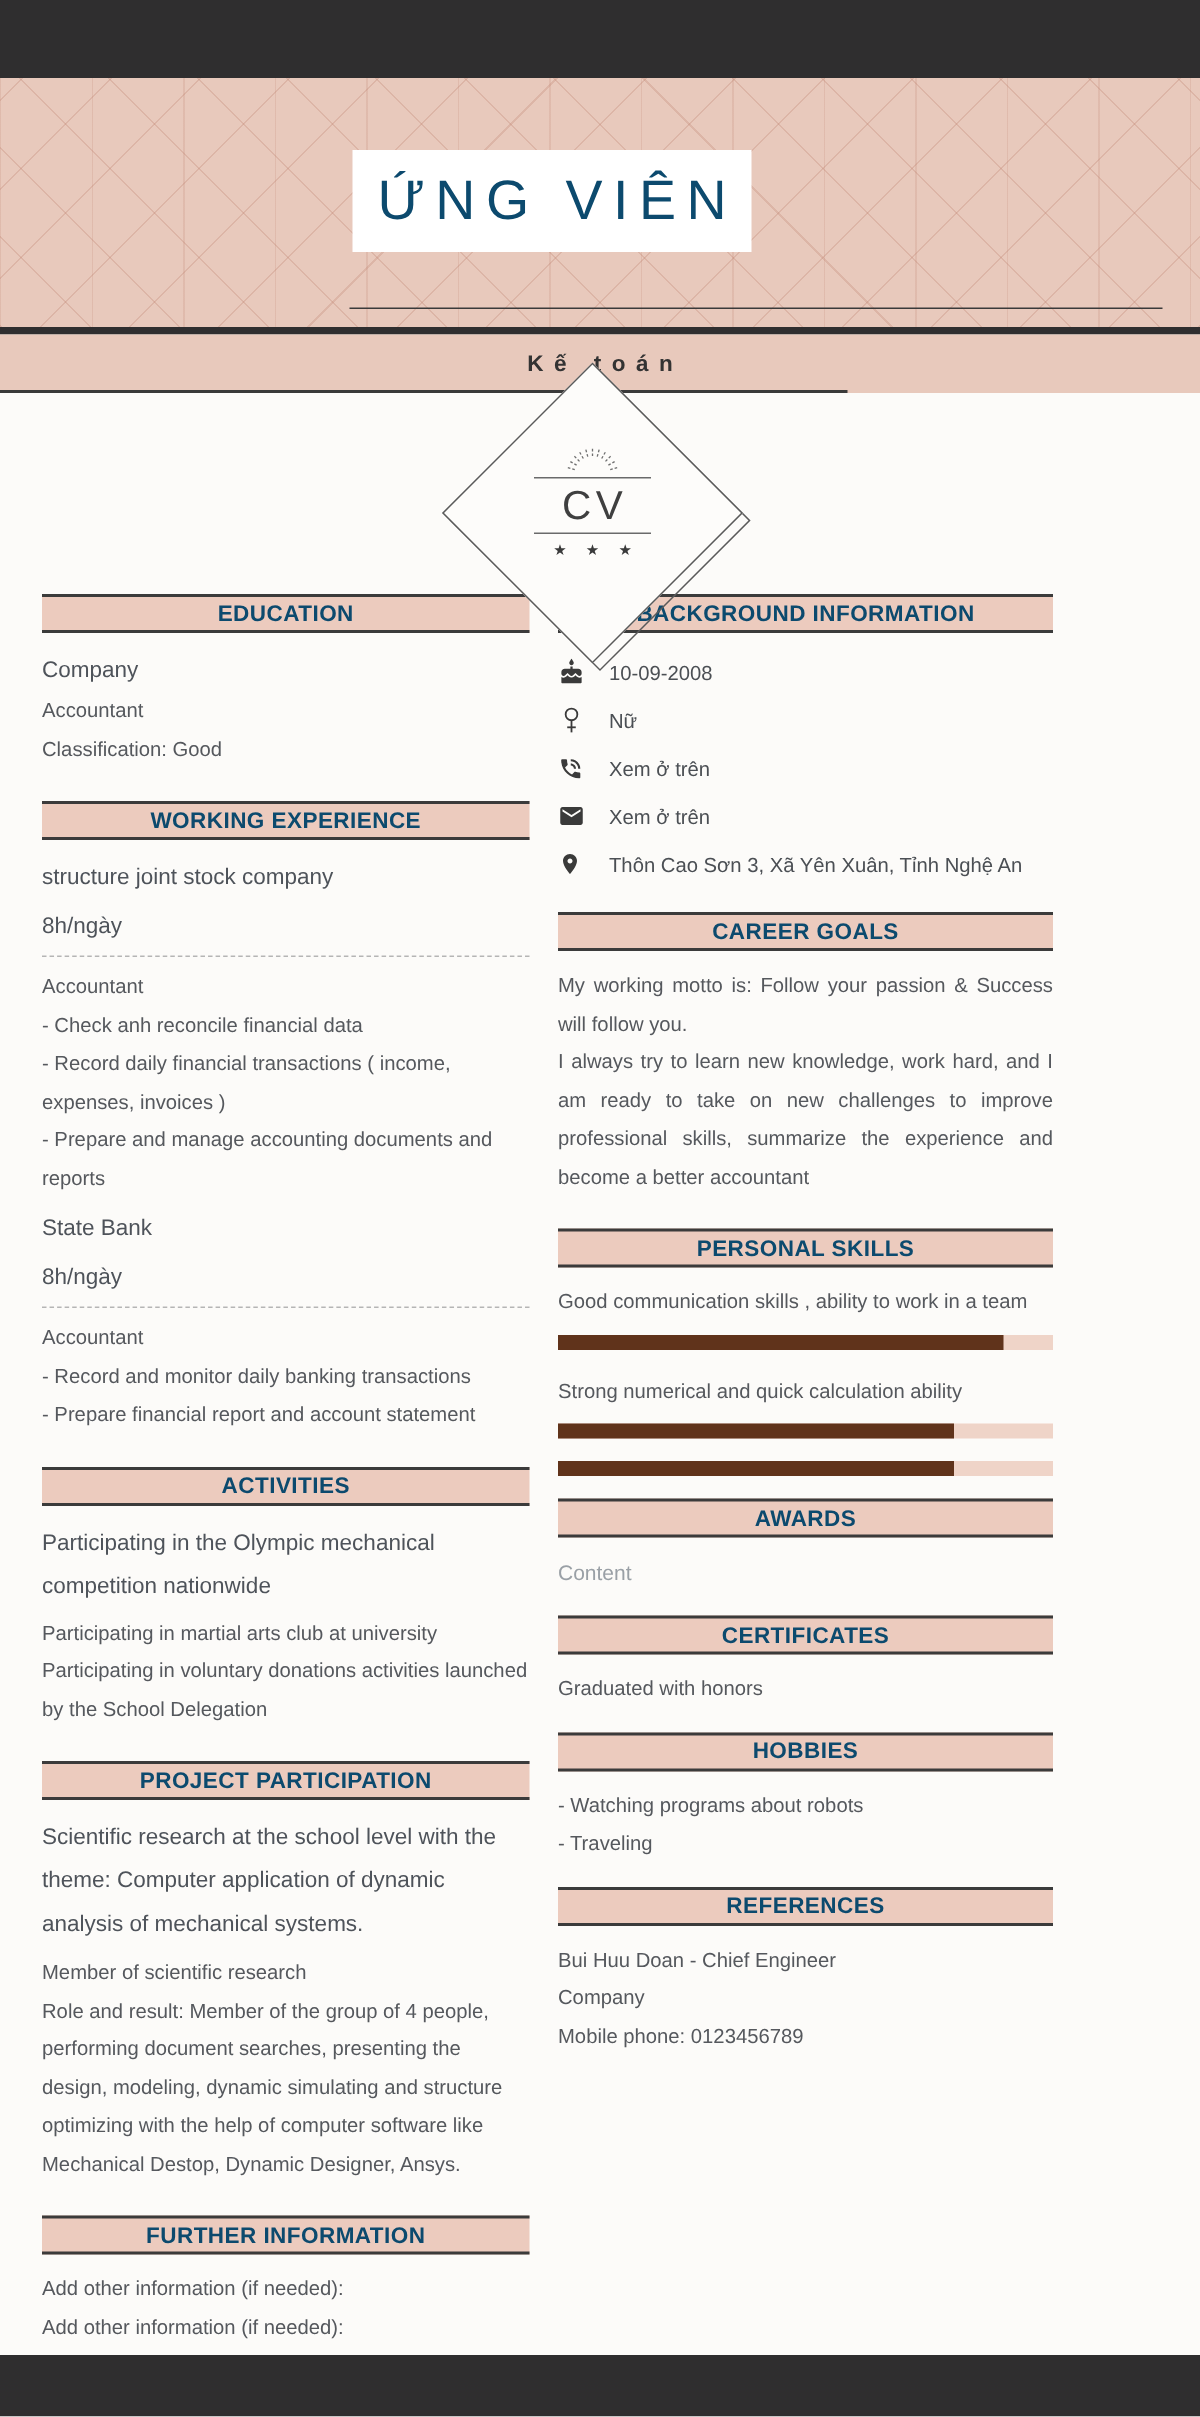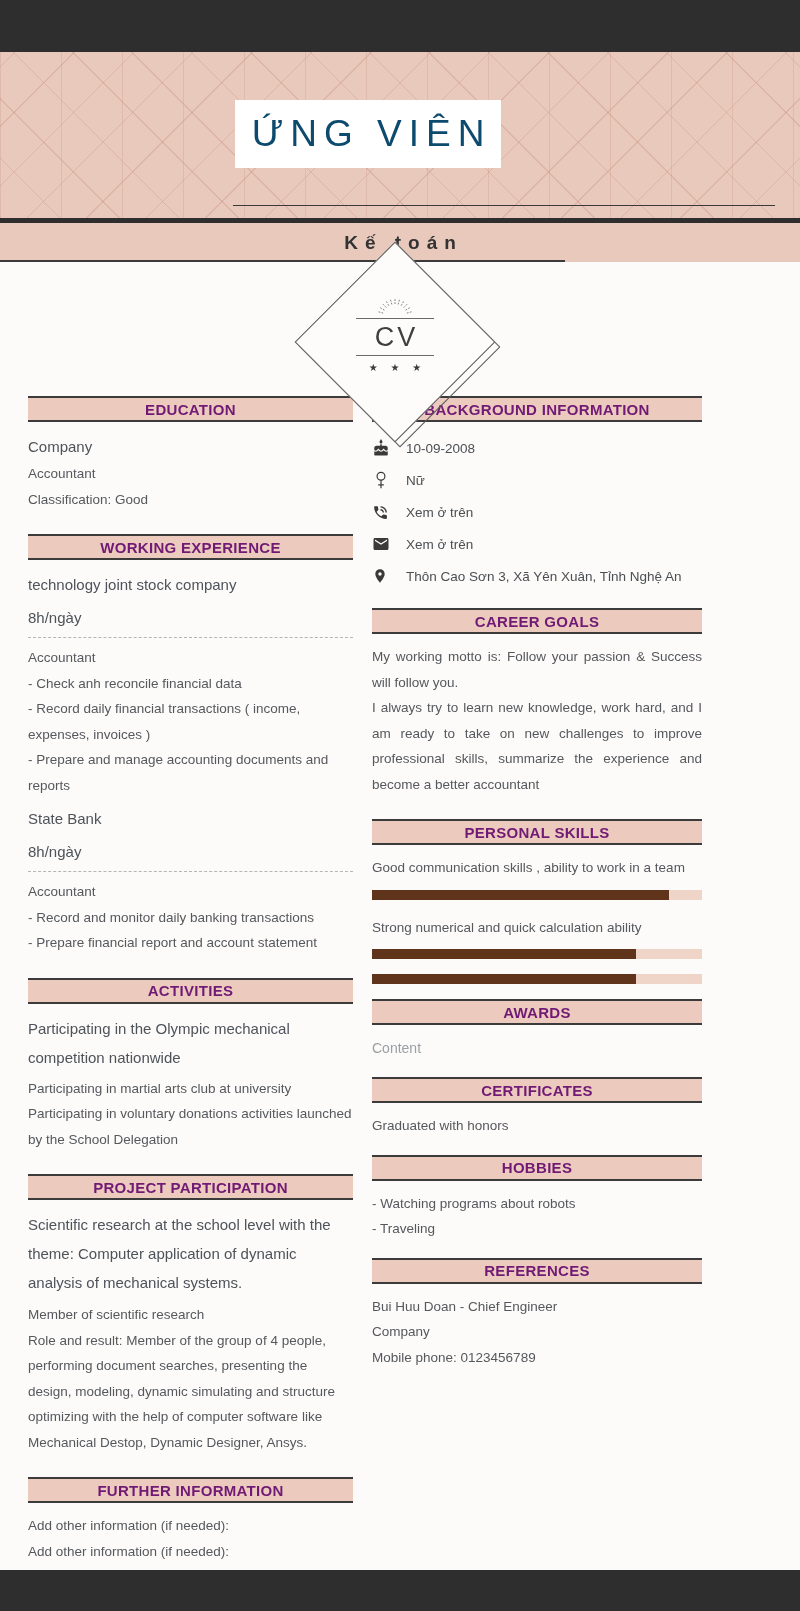--- a/index.html
+++ b/index.html
@@ -29,21 +29,21 @@
     font-size:37px; letter-spacing:7px; color:#0c4a6e; font-weight:400;
     white-space:nowrap; padding-left:7px;
   }
   .hero-line { position:absolute; left:233px; width:542px; bottom:12px; height:1px; background:#3a3a3a; }
   .thick-divider { height:5px; background:#2f2e2f; }
   .subtitle-band {
     height:39px; background:#e8c9bc; position:relative;
     display:flex; align-items:center; justify-content:center;
   }
   .subtitle-band .s {
-    font-size:19px; font-weight:bold; letter-spacing:7px; color:#333; padding-left:7px;
+    font-size:15px; font-weight:bold; letter-spacing:7px; color:#333; padding-left:7px;
   }
   .subtitle-underline { position:absolute; left:0; bottom:0; width:565px; height:2px; background:#3a3a3a; }
 
   
   .badge { position:absolute; top:266px; left:319px; width:152px; height:152px; z-index:5; }
   .badge .sq-b {
     position:absolute; inset:5px; transform:translate(5px,5px) rotate(45deg);
     border:1px solid #5a5a5a; background:transparent;
   }
   .badge .sq-a {
@@ -58,21 +58,21 @@
   .badge-content .cv { font-size:27px; letter-spacing:3px; color:#3f3f3f; line-height:36px; padding-left:3px;text-align:center; }
   .badge-content .stars { font-size:10px; letter-spacing:5px; color:#3a3a3a; margin-top:6px; padding-left:5px; white-space:nowrap; }
 
   .columns { display:flex; margin:134px 28px 0 28px; gap:19px; }
   .col-left  { width:325px; }
   .col-right { width:330px; }
 
   .sec-h {
     background:#eccbbe; border-top:2px solid #3b3b3b; border-bottom:2px solid #3b3b3b;
     height:26px; display:flex; align-items:center; justify-content:center;
-    font-size:15px; font-weight:bold; color:#701a75; letter-spacing:.3px;
+    font-size:15px; font-weight:bold; color:#0c4a6e; letter-spacing:.3px;
     margin-bottom:10px;
   }
   .section { margin-bottom:22px; }
   .lg { font-size:15px; line-height:29px; color:#4e535a; }
   .sm { font-size:13.5px; line-height:25.5px; color:#55585d; }
   .dashed { border-top:1px dashed #b5b5b5; margin:5px 0 7px 0; }
   .jmain { margin-bottom:4px; }
   .job + .job { margin-top:6px; }
 
   
@@ -139,21 +139,21 @@
     <div class="section">
       <div class="sec-h">EDUCATION</div>
       <div class="lg">Company</div>
       <div class="sm">Accountant</div>
       <div class="sm">Classification: Good</div>
     </div>
 
     <div class="section">
       <div class="sec-h">WORKING EXPERIENCE</div>
       <div class="job">
-        <div class="lg jmain">technology joint stock company</div>
+        <div class="lg jmain">structure joint stock company</div>
         <div class="lg">8h/ngày</div>
         <div class="dashed"></div>
         <div class="sm">Accountant</div>
         <div class="sm">- Check anh reconcile financial data</div>
         <div class="sm">- Record daily financial transactions ( income, expenses, invoices )</div>
         <div class="sm">- Prepare and manage accounting documents and reports</div>
       </div>
       <div class="job">
         <div class="lg jmain">State Bank</div>
         <div class="lg">8h/ngày</div>

